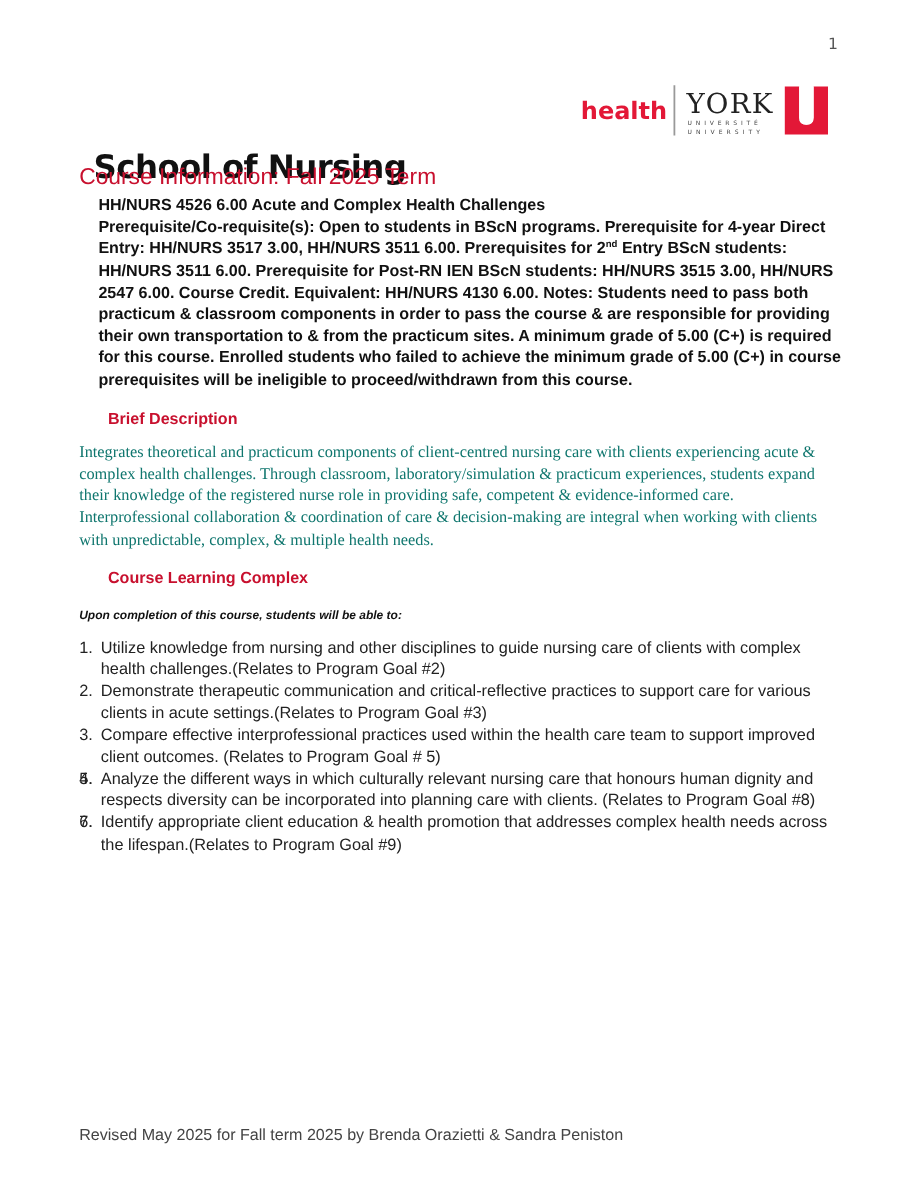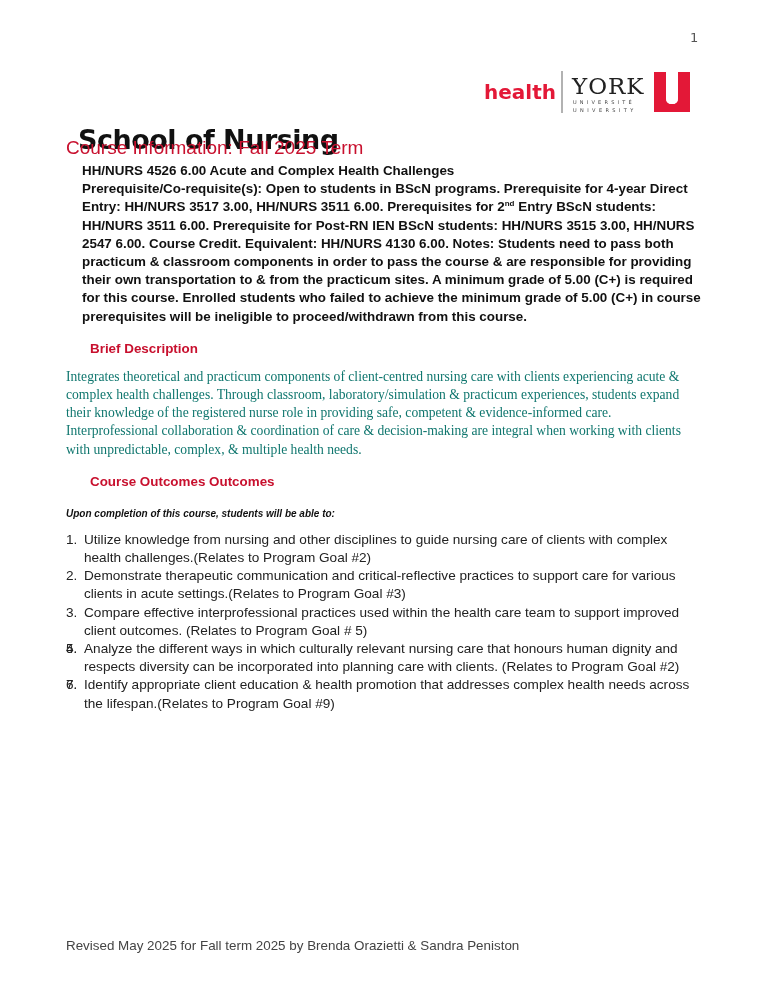--- a/index.html
+++ b/index.html
@@ -142,27 +142,27 @@
   <h2 class="term-heading">Course Information: Fall 2025 Term</h2>
 
   <div class="course-block">
     <div>HH/NURS  4526 6.00 Acute and Complex Health Challenges</div>
     <div><span>Prerequisite/Co-requisite(s): Open to students in BScN programs. Prerequisite for 4-year Direct Entry: HH/NURS 3517 3.00, HH/NURS 3511 6.00. Prerequisites for 2</span><sup>nd</sup><span> Entry BScN students: HH/NURS 3511 6.00. Prerequisite for Post-RN IEN BScN students: HH/NURS 3515 3.00, HH/NURS 2547 6.00. Course Credit. Equivalent: HH/NURS 4130 6.00. Notes: Students need to pass both practicum &amp;  classroom components in order to pass the course &amp; are responsible for providing their own transportation to &amp; from the practicum sites. A minimum grade of 5.00 (C+) is required for  this course. Enrolled students who failed to achieve the minimum grade of 5.00 (C+) in course prerequisites will be ineligible to proceed/withdrawn from this course.</span></div>
   </div>
 
   <h3 class="section-heading">Brief Description</h3>
   <p class="body-text">Integrates theoretical and practicum components of client-centred nursing care with clients experiencing acute &amp; complex health challenges. Through classroom, laboratory/simulation &amp; practicum experiences, students expand their knowledge of the registered nurse role in providing safe, competent &amp; evidence-informed care. Interprofessional collaboration &amp; coordination of care &amp; decision-making are integral when working with clients with unpredictable, complex, &amp; multiple health needs.</p>
 
-  <h3 class="section-heading">Course Outcomes Outcomes</h3>
+  <h3 class="section-heading">Course Learning Complex</h3>
   <p class="intro-italic">Upon completion of this course, students will be able to:</p>
 
   <ol class="outcomes">
     <li><span class="num">1.</span><span>Utilize knowledge from nursing and other disciplines to guide nursing care of clients with complex health challenges.(Relates to Program Goal #2)</span></li>
     <li><span class="num">2.</span><span>Demonstrate therapeutic communication and critical-reflective practices to support care for various clients in acute settings.(Relates to Program Goal #3)</span></li>
     <li><span class="num">3.</span><span>Compare effective interprofessional practices used within the health care team to support improved client outcomes. (Relates to Program Goal # 5)</span></li>
     <li><span class="num">4.</span></li>
-    <li><span class="num">5.</span><span>Analyze the different ways in which culturally relevant nursing care that honours human dignity and respects diversity can be incorporated into planning care with clients. (Relates to Program Goal #2)</span></li>
+    <li><span class="num">5.</span><span>Analyze the different ways in which culturally relevant nursing care that honours human dignity and respects diversity can be incorporated into planning care with clients. (Relates to Program Goal #8)</span></li>
     <li><span class="num">6.</span></li>
     <li><span class="num">7.</span><span>Identify appropriate client education &amp; health promotion that addresses complex health needs across the lifespan.(Relates to Program Goal #9)</span></li>
   </ol>
 </div>
 
 <div class="footer">Revised May 2025 for Fall term 2025 by Brenda Orazietti &amp; Sandra Peniston</div>
 
 </body></html>

